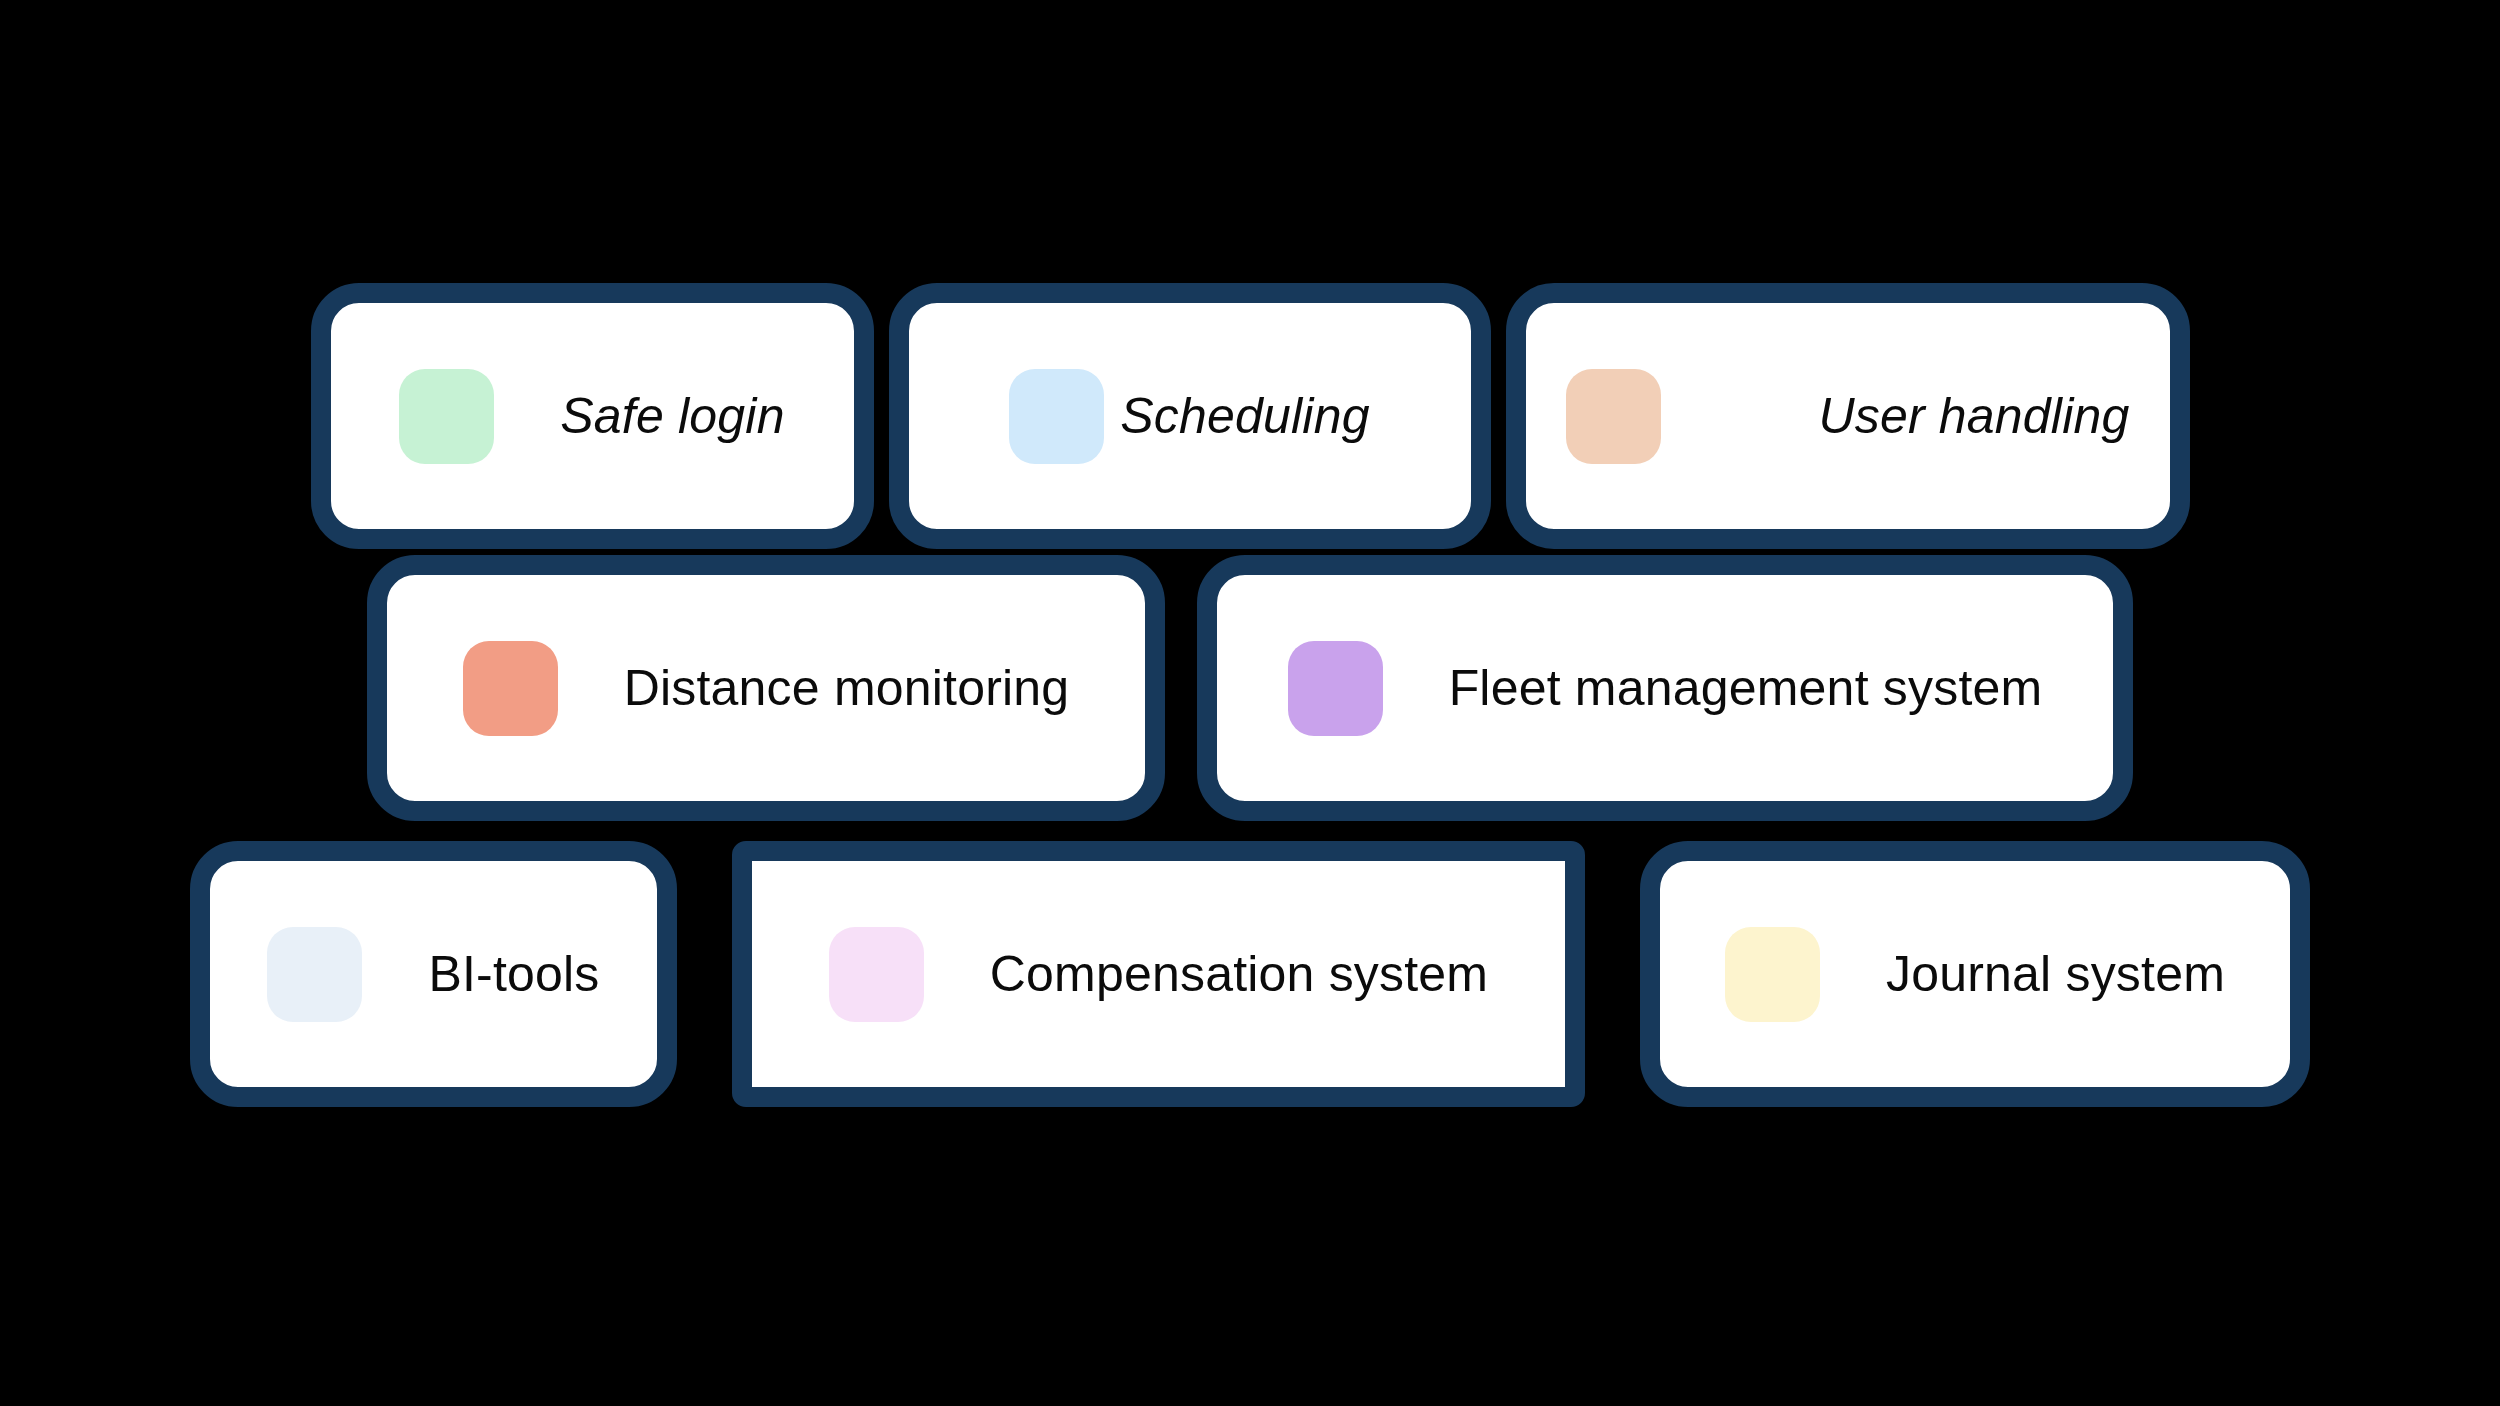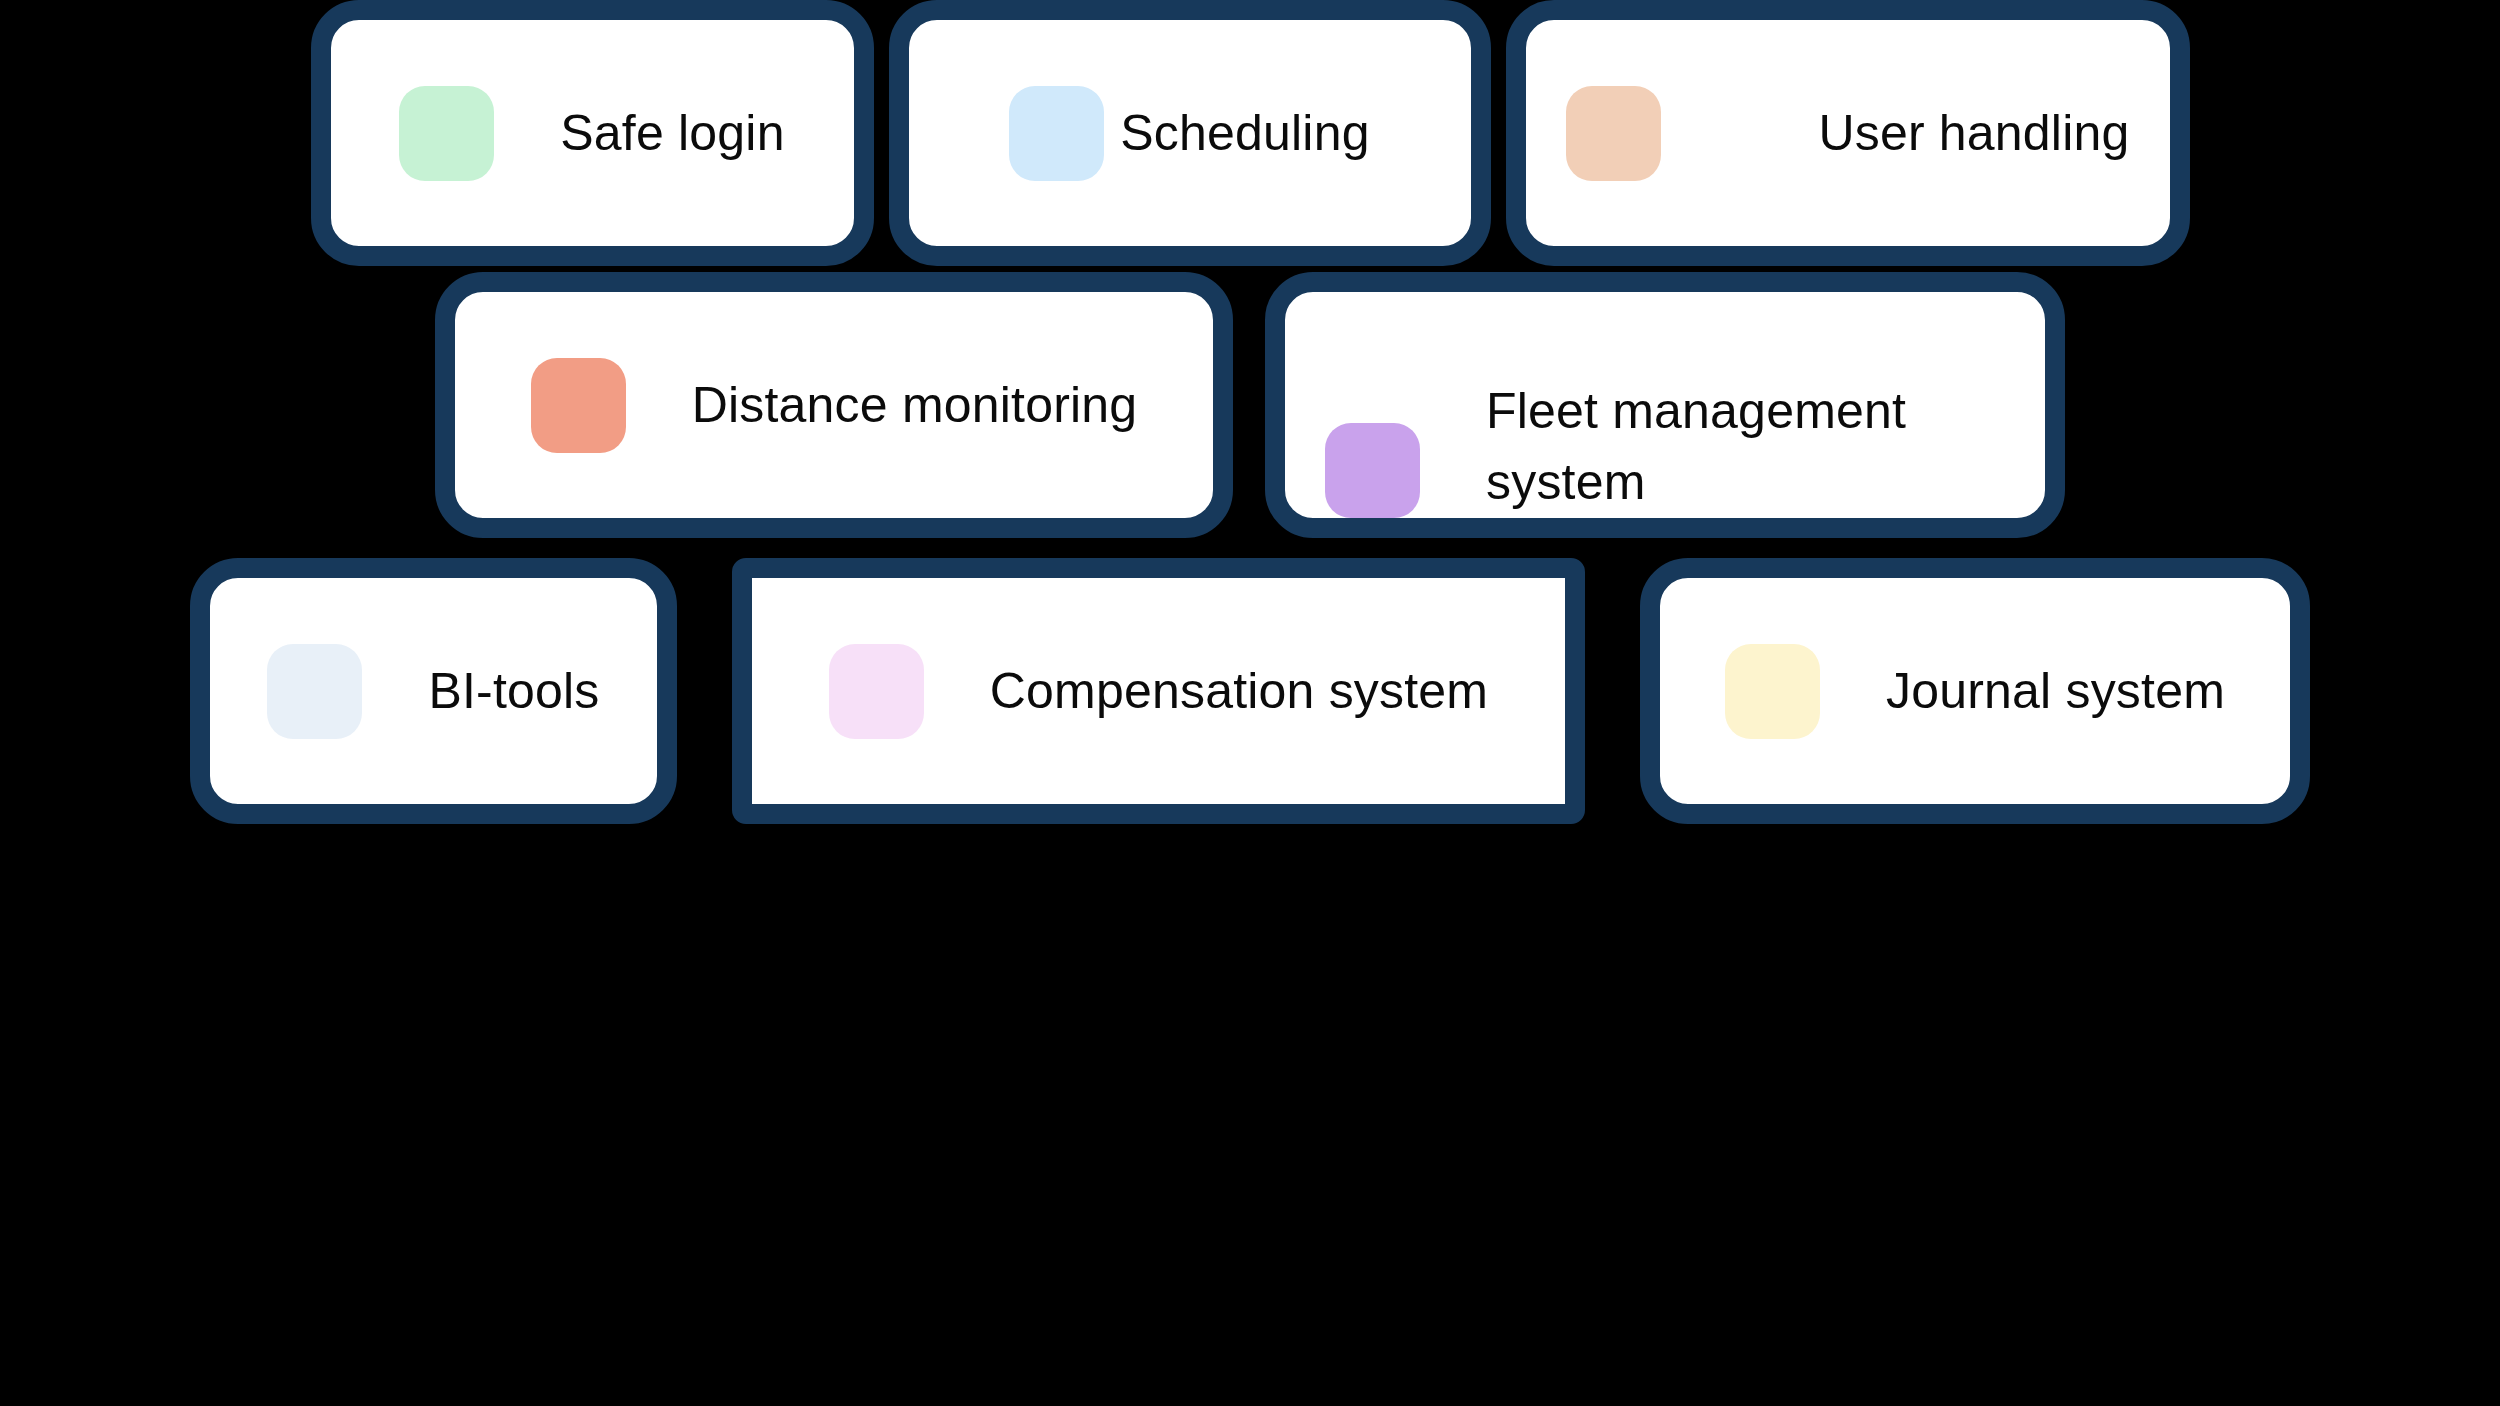--- a/index.html
+++ b/index.html
@@ -15,40 +15,40 @@
     position: relative;
     width: 2500px;
     height: 1406px;
     background: #000000;
   }
   .row {
     display: flex;
     justify-content: center;
     align-items: stretch;
   }
-  .row.r1 { gap: 15px; }
+  .row.r1 { margin-top: 283px; gap: 15px; font-style: italic; }
   .row.r2 { margin-top: 6px;  gap: 32px; }
   .row.r3 { margin-top: 20px;  gap: 55px; }
   .card {
     box-sizing: border-box;
     height: 266px;
     background: #ffffff;
     border: 20px solid #17395B;
     border-radius: 48px;
     display: flex;
     align-items: center;
     justify-content: center;
     gap: 66px;
     padding: 0 40px;
   }
   .c1 { width: 563px; }
   .c2 { width: 602px; gap: 16px; }
   .c3 { width: 684px; justify-content: space-between; }
   .c4 { width: 798px; }
-  .c5 { width: 800px; align-items: flex-end; }
+  .c5 { width: 936px; }
   .c6 { width: 487px; }
   .c7 { width: 853px; border-radius: 14px; }
   .c8 { width: 670px; }
   .chip {
     flex: 0 0 auto;
     width: 95px;
     height: 95px;
     border-radius: 26px;
     background: #cccccc;
   }

